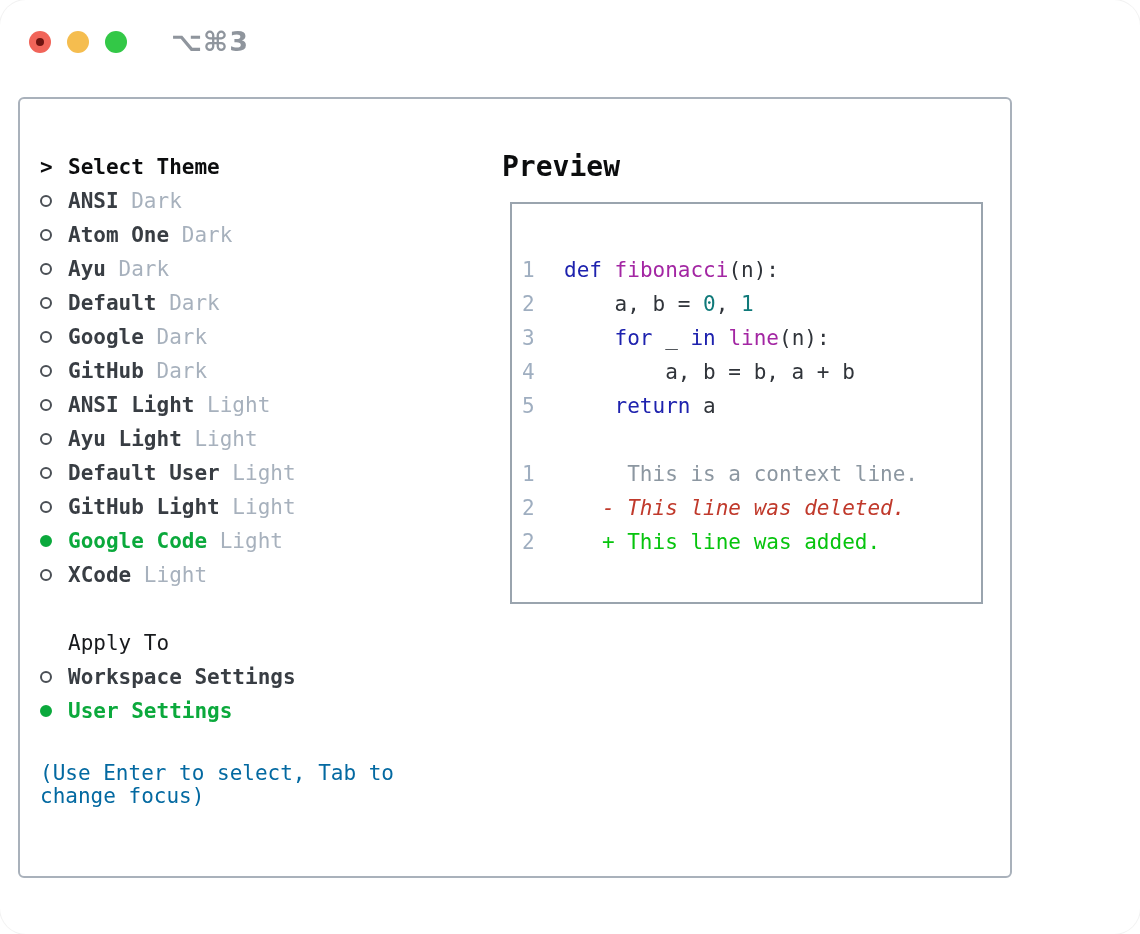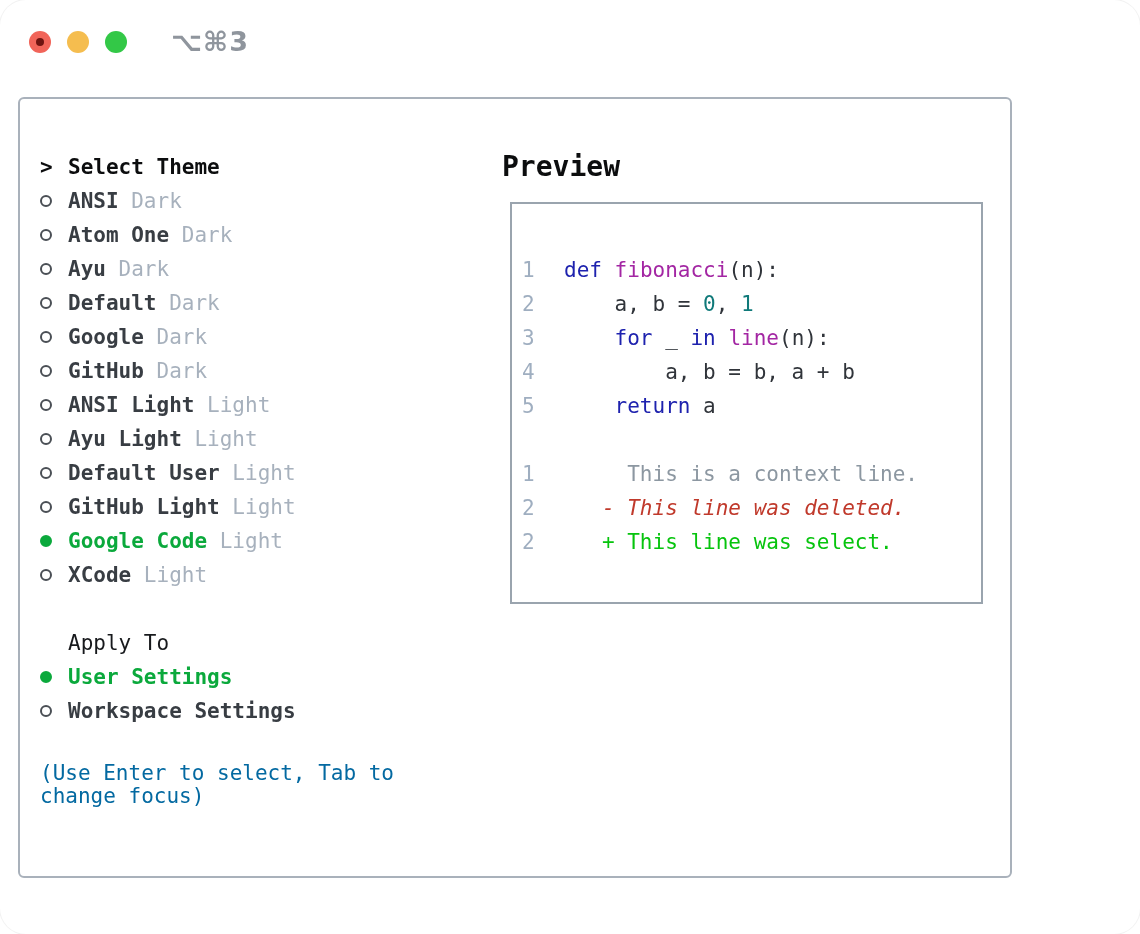--- a/index.html
+++ b/index.html
@@ -82,34 +82,34 @@
           <div class="row"><span class="marker"><span class="circle"></span></span><span class="item-name">Default User</span><span class="item-variant"> Light</span></div>
           <div class="row"><span class="marker"><span class="circle"></span></span><span class="item-name">GitHub Light</span><span class="item-variant"> Light</span></div>
           <div class="row"><span class="marker"><span class="circle sel"></span></span><span class="item-name sel">Google Code</span><span class="item-variant"> Light</span></div>
           <div class="row"><span class="marker"><span class="circle"></span></span><span class="item-name">XCode</span><span class="item-variant"> Light</span></div>
         </div>
       <div class="spacer"></div>
       <div class="row">
         <span class="marker"></span><span class="apply-title">Apply To</span>
       </div>
       <div id="apply-list">
+          <div class="row"><span class="marker"><span class="circle"></span></span><span class="item-name">Workspace Settings</span></div>
           <div class="row"><span class="marker"><span class="circle sel"></span></span><span class="item-name sel">User Settings</span></div>
-          <div class="row"><span class="marker"><span class="circle"></span></span><span class="item-name">Workspace Settings</span></div>
         </div>
       <div class="spacer"></div>
       <div class="help">(Use Enter to select, Tab to change focus)</div>
     </div>
 
     <div class="preview-title">Preview</div>
     <div class="preview-box" id="preview-box">
         <div class="code-line"><span class="ln">1</span><span class="tok-kw">def</span><span class="tok-pl"> </span><span class="tok-fn">fibonacci</span><span class="tok-pl">(n):</span></div>
         <div class="code-line"><span class="ln">2</span><span class="tok-pl">    a, b = </span><span class="tok-lit">0</span><span class="tok-pl">, </span><span class="tok-lit">1</span></div>
         <div class="code-line"><span class="ln">3</span><span class="tok-pl">    </span><span class="tok-kw">for</span><span class="tok-pl"> _ </span><span class="tok-kw">in</span><span class="tok-pl"> </span><span class="tok-fn">line</span><span class="tok-pl">(n):</span></div>
         <div class="code-line"><span class="ln">4</span><span class="tok-pl">        a, b = b, a + b</span></div>
         <div class="code-line"><span class="ln">5</span><span class="tok-pl">    </span><span class="tok-kw">return</span><span class="tok-pl"> a</span></div>
         <div class="code-line"><span class="ln"></span></div>
         <div class="code-line"><span class="ln">1</span><span class="tok-ctx">     This is a context line.</span></div>
         <div class="code-line"><span class="ln">2</span><span class="tok-del">   - This line was deleted.</span></div>
-        <div class="code-line"><span class="ln">2</span><span class="tok-add">   + This line was select.</span></div>
+        <div class="code-line"><span class="ln">2</span><span class="tok-add">   + This line was added.</span></div>
       </div>
 
   </div>
 </div>
 
 </body></html>

